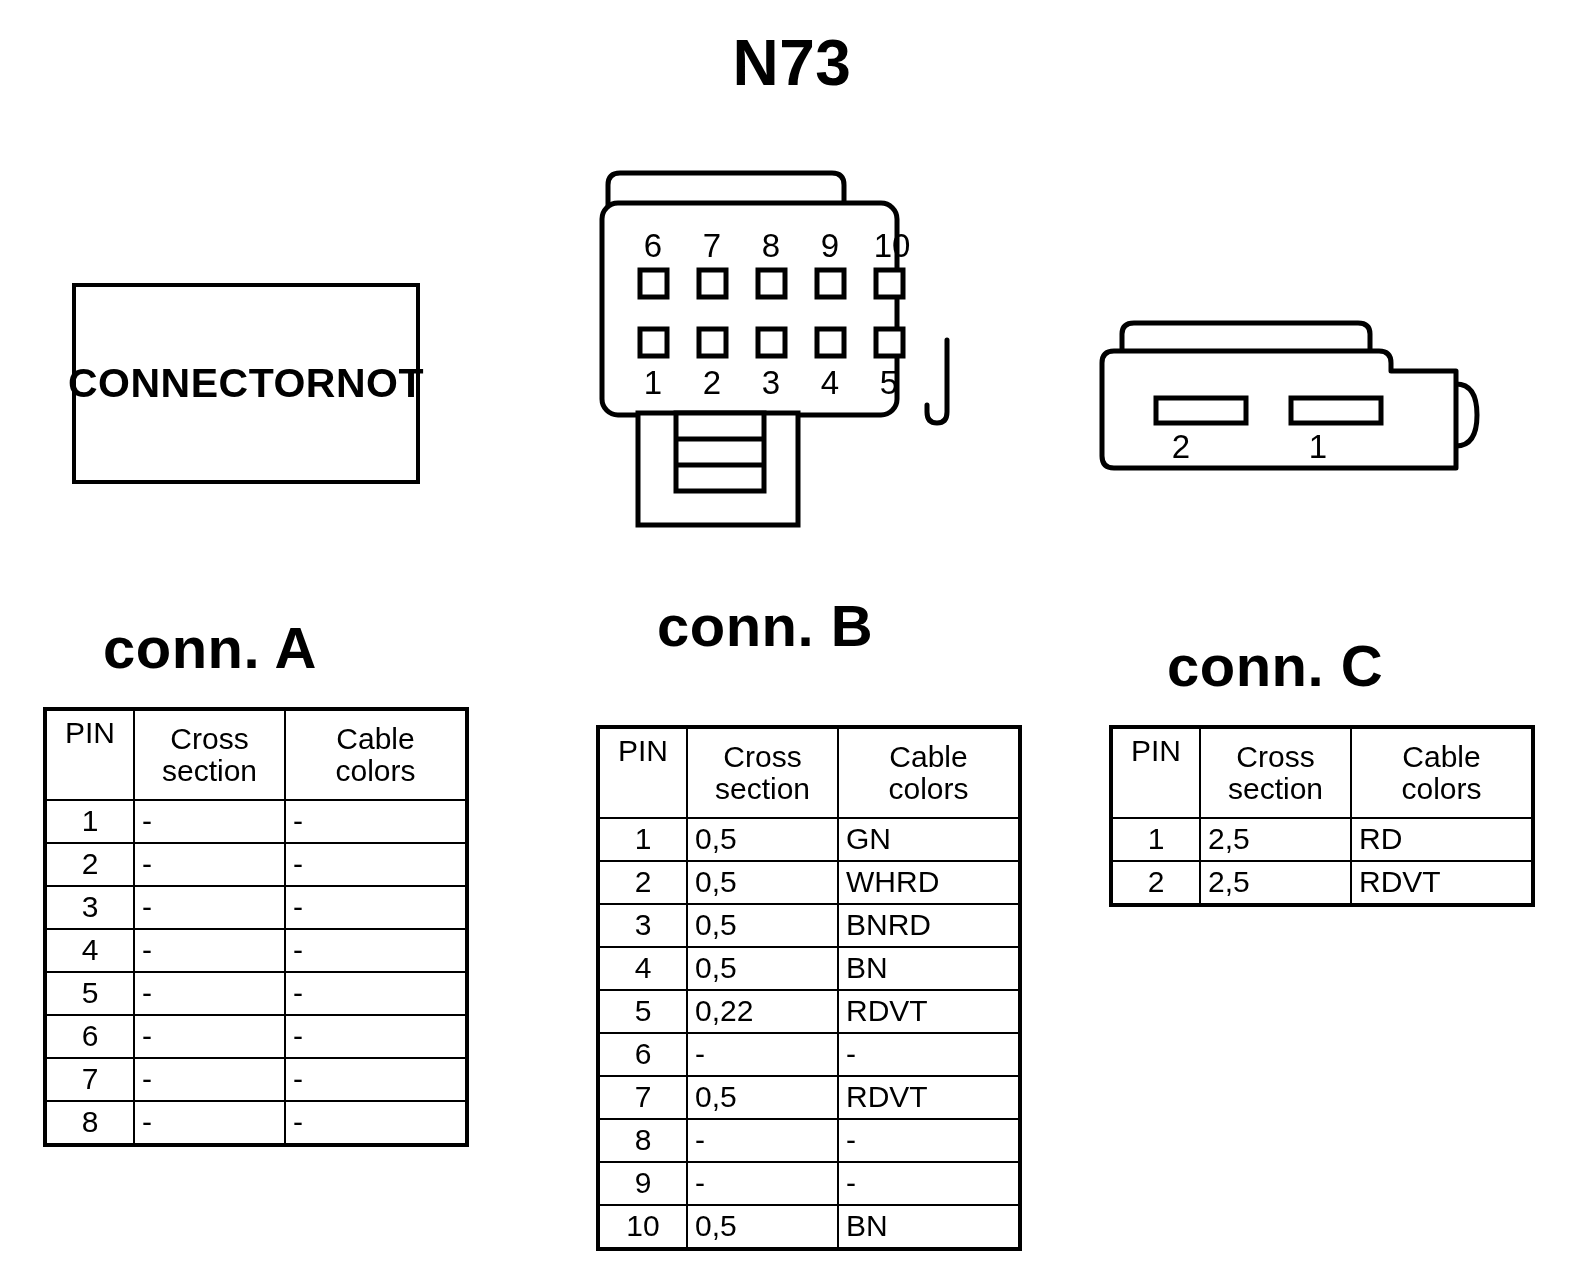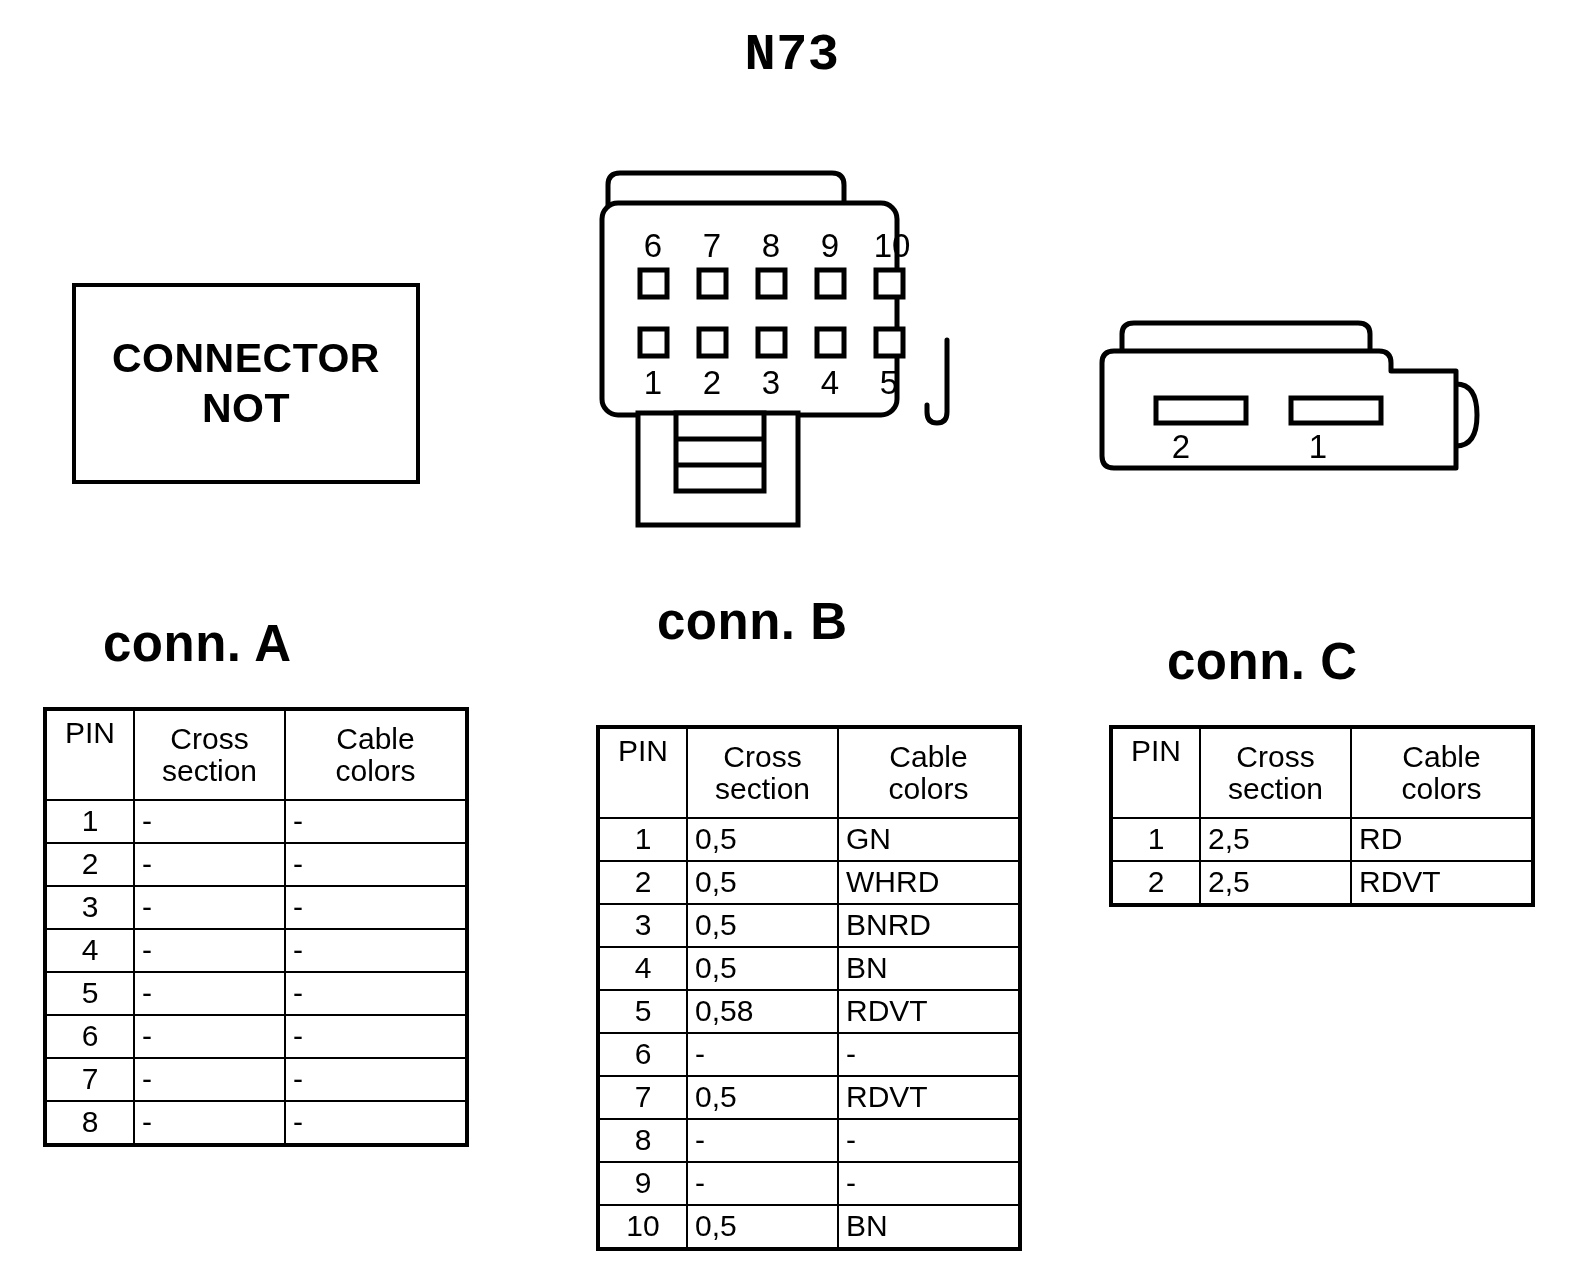--- a/index.html
+++ b/index.html
@@ -16,37 +16,35 @@
     overflow: hidden;
   }
 
   
   #page-title {
     position: absolute;
     top: 26px;
     left: 0;
     width: 1584px;
     text-align: center;
-    font-size: 52px;
+    font-size: 64px;
     font-weight: bold;
     letter-spacing: 0.5px;
-    font-family: Liberation Mono, monospace;
   }
 
   
   #not-available-box {
     position: absolute;
     left: 72px;
     top: 283px;
     width: 348px;
     height: 201px;
     border: 4px solid #000;
     box-sizing: border-box;
     display: flex;
-    flex-direction: column;
     align-items: center;
     justify-content: center;
     line-height: 1.20;
   }
   #not-available-box .na-line {
     font-size: 41px;
     font-weight: bold;
     letter-spacing: 0.5px;
     text-align: center;
   }
@@ -64,21 +62,21 @@
     left: 1096px;
     top: 318px;
     width: 400px;
     height: 165px;
   }
   .drawing-svg { display: block; }
 
   
   .conn-caption {
     position: absolute;
-    font-size: 51px;
+    font-size: 58px;
     font-weight: bold;
     letter-spacing: 0.5px;
     white-space: nowrap;
   }
   #caption-a { left: 103px;  top: 614px; }
   #caption-b { left: 657px;  top: 592px; }
   #caption-c { left: 1167px; top: 632px; }
 
   
   .pin-table {
@@ -291,21 +289,21 @@
         <td class="col-section c-val">0,5</td>
         <td class="col-colors c-val">BNRD</td>
       </tr>
       <tr>
         <td class="col-pin c-pin">4</td>
         <td class="col-section c-val">0,5</td>
         <td class="col-colors c-val">BN</td>
       </tr>
       <tr>
         <td class="col-pin c-pin">5</td>
-        <td class="col-section c-val">0,58</td>
+        <td class="col-section c-val">0,22</td>
         <td class="col-colors c-val">RDVT</td>
       </tr>
       <tr>
         <td class="col-pin c-pin">6</td>
         <td class="col-section c-val">-</td>
         <td class="col-colors c-val">-</td>
       </tr>
       <tr>
         <td class="col-pin c-pin">7</td>
         <td class="col-section c-val">0,5</td>

